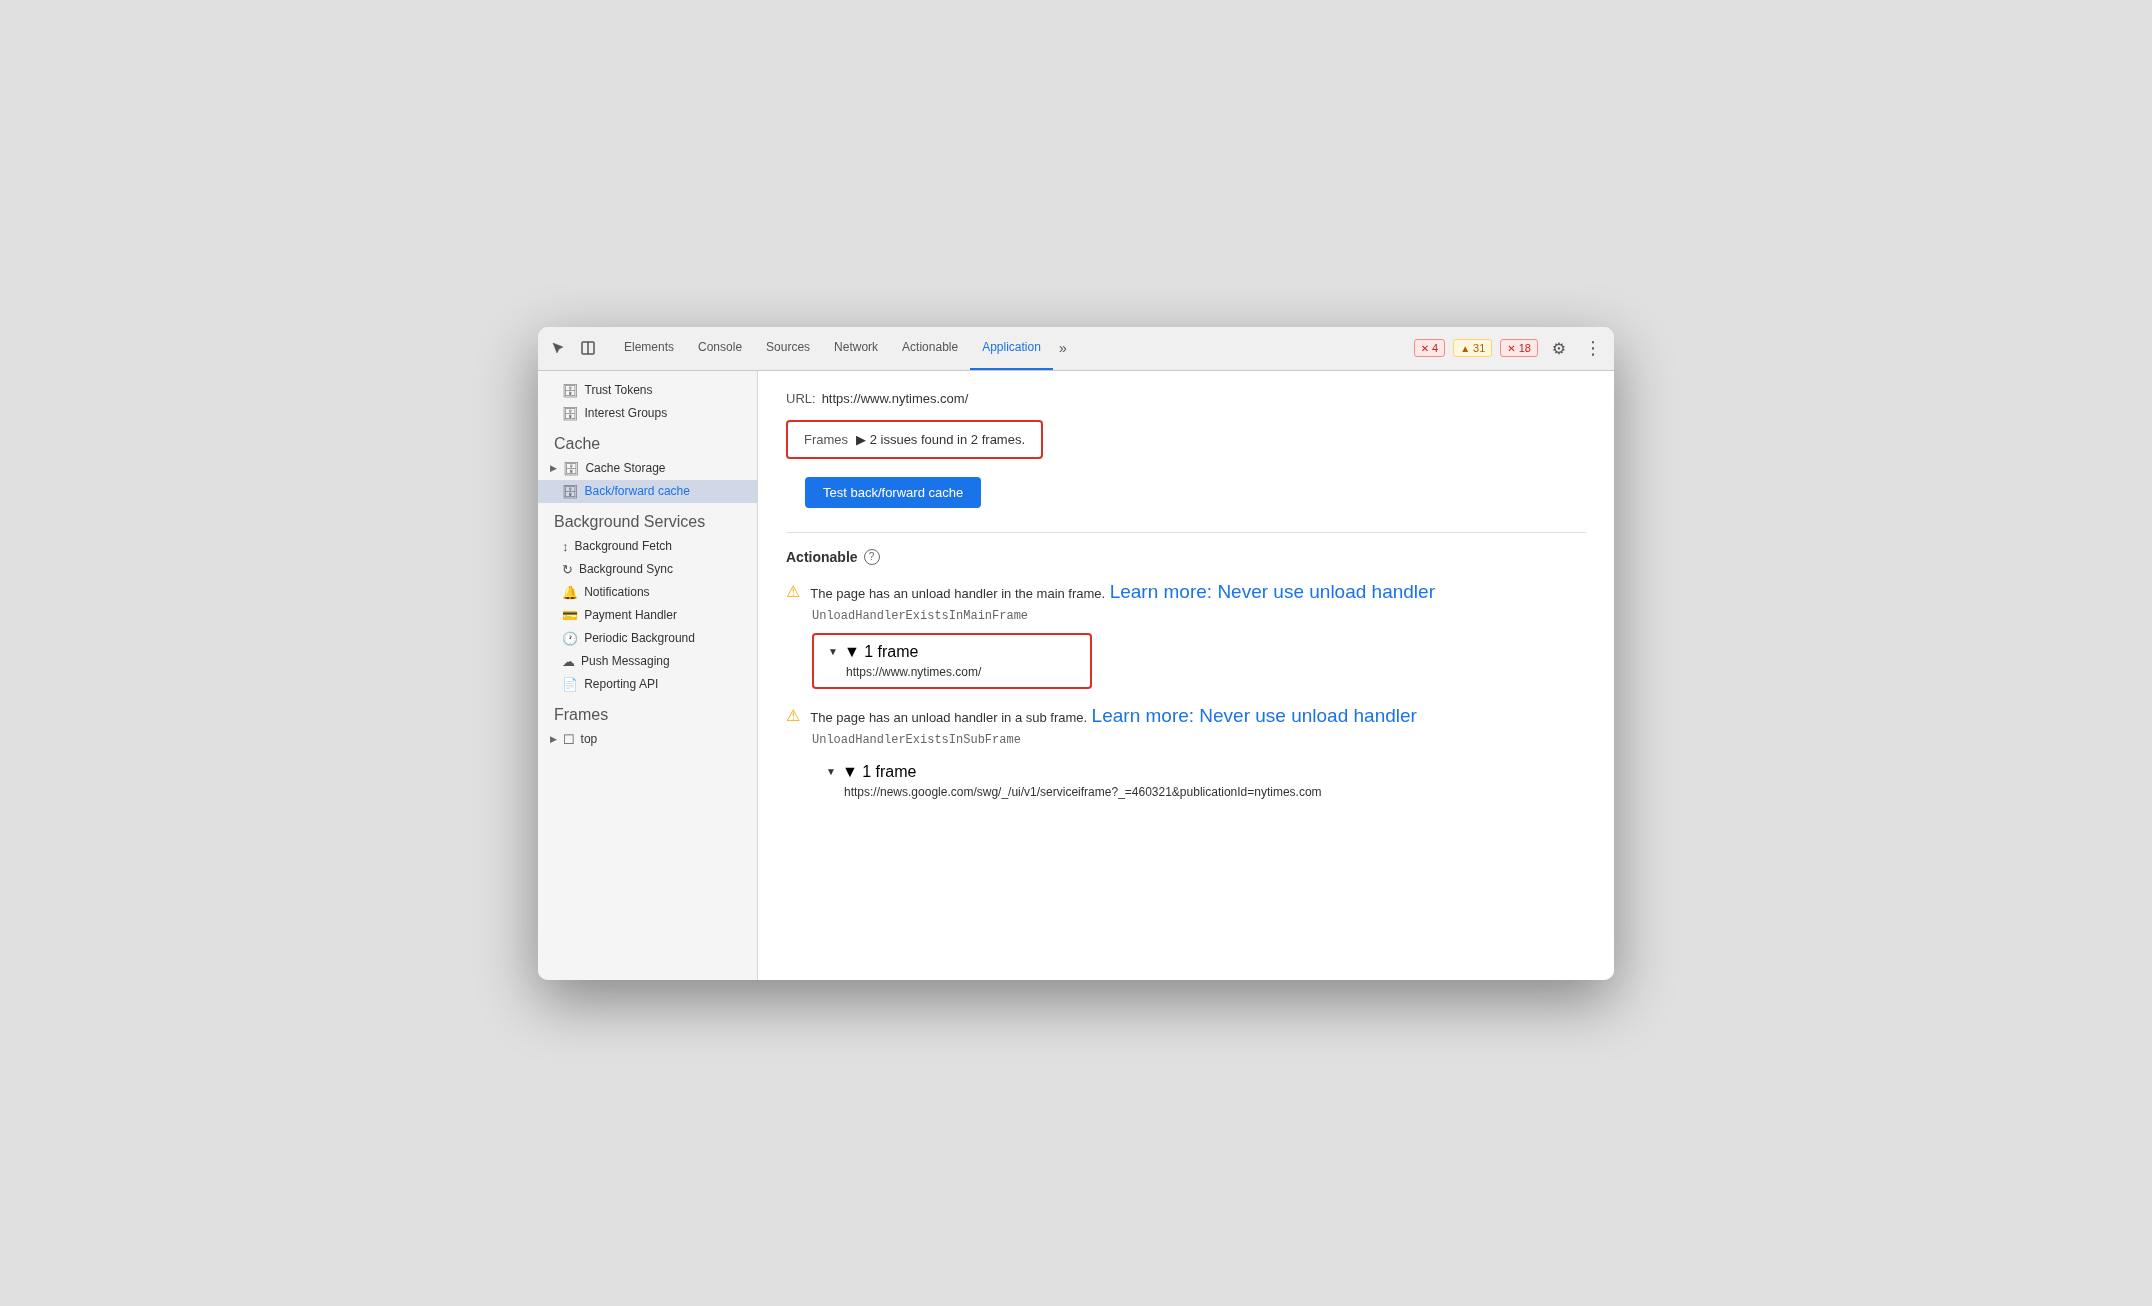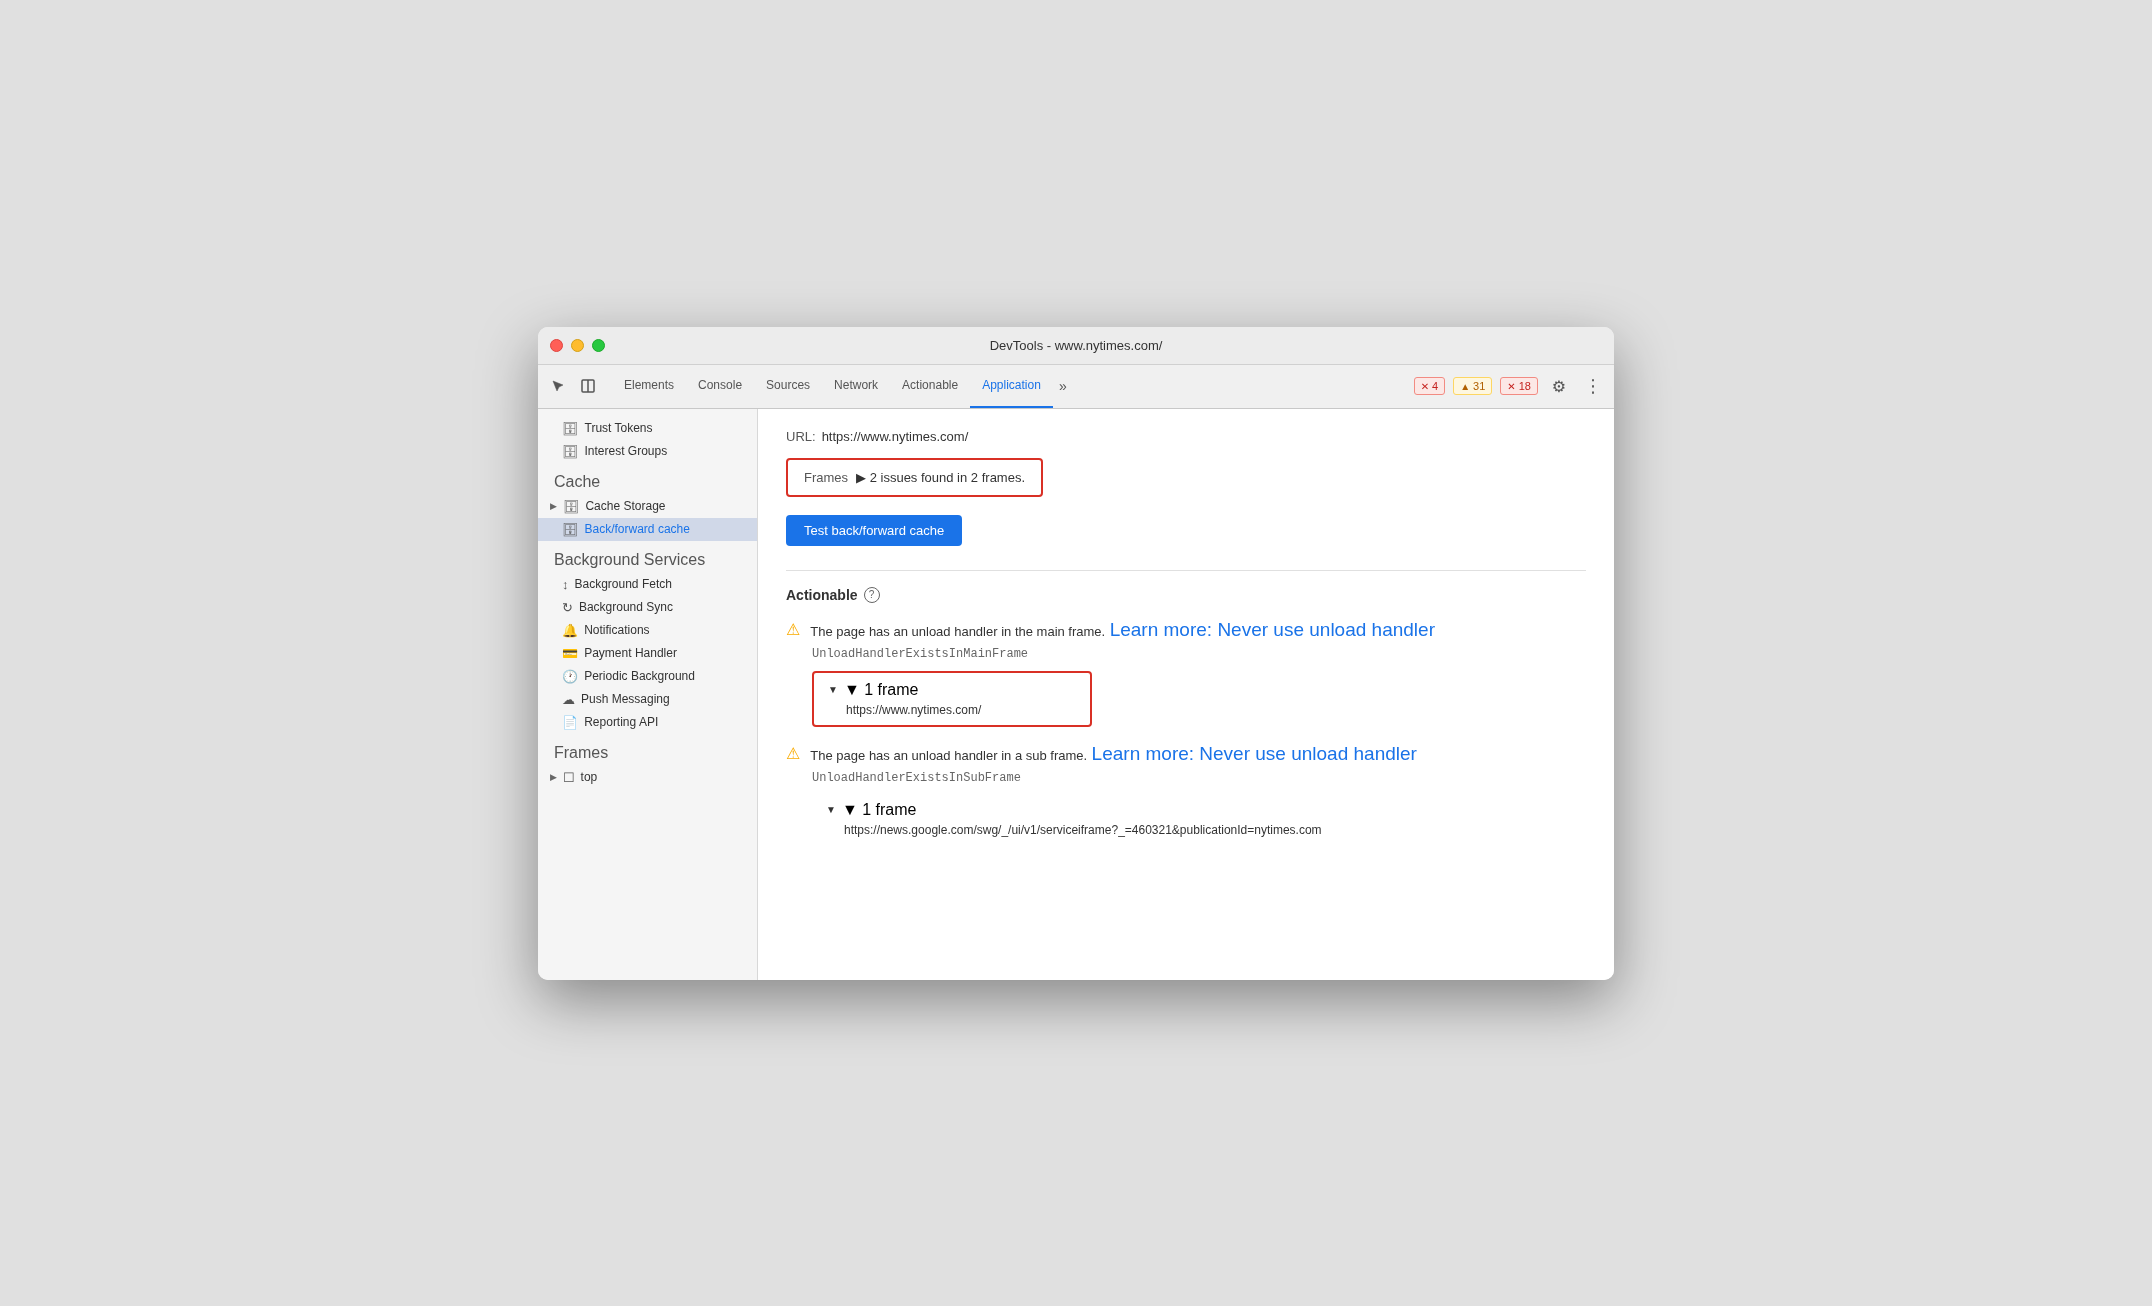--- a/index.html
+++ b/index.html
@@ -216,20 +216,21 @@
     .test-btn {
       background: #1a73e8;
       color: white;
       border: none;
       border-radius: 4px;
       padding: 8px 18px;
       font-size: 13px;
       cursor: pointer;
       margin-bottom: 24px;
       display: block;
+      margin-left: 19px;
     }
     .section-divider {
       border: none;
       border-top: 1px solid #e0e0e0;
       margin: 4px 0 16px 0;
     }
     .actionable-header {
       display: flex;
       align-items: flex-end;
       gap: 6px;
@@ -308,28 +309,20 @@
       margin: 4px 0 8px 26px;
       display: inline-block;
       min-width: 560px;
     }
   </style>
 </head>
 <body>
 
 <div class="window">
 
-  <div class="title-bar">
-    <div class="traffic-lights">
-      <div class="traffic-light tl-red"></div>
-      <div class="traffic-light tl-yellow"></div>
-      <div class="traffic-light tl-green"></div>
-    </div>
-    <div class="title-bar-title">DevTools - www.nytimes.com/</div>
-  </div>
 
   <div class="tab-bar">
     <div class="tab-bar-icons">
       <div class="icon-btn">
         <svg width="14" height="14" viewBox="0 0 14 14" fill="none">
           <path d="M2 2l4 10 2-4 4-2L2 2z" fill="#555" stroke="#555" stroke-width="0.5"></path>
         </svg>
       </div>
       <div class="icon-btn">
         <svg width="14" height="14" viewBox="0 0 14 14">

